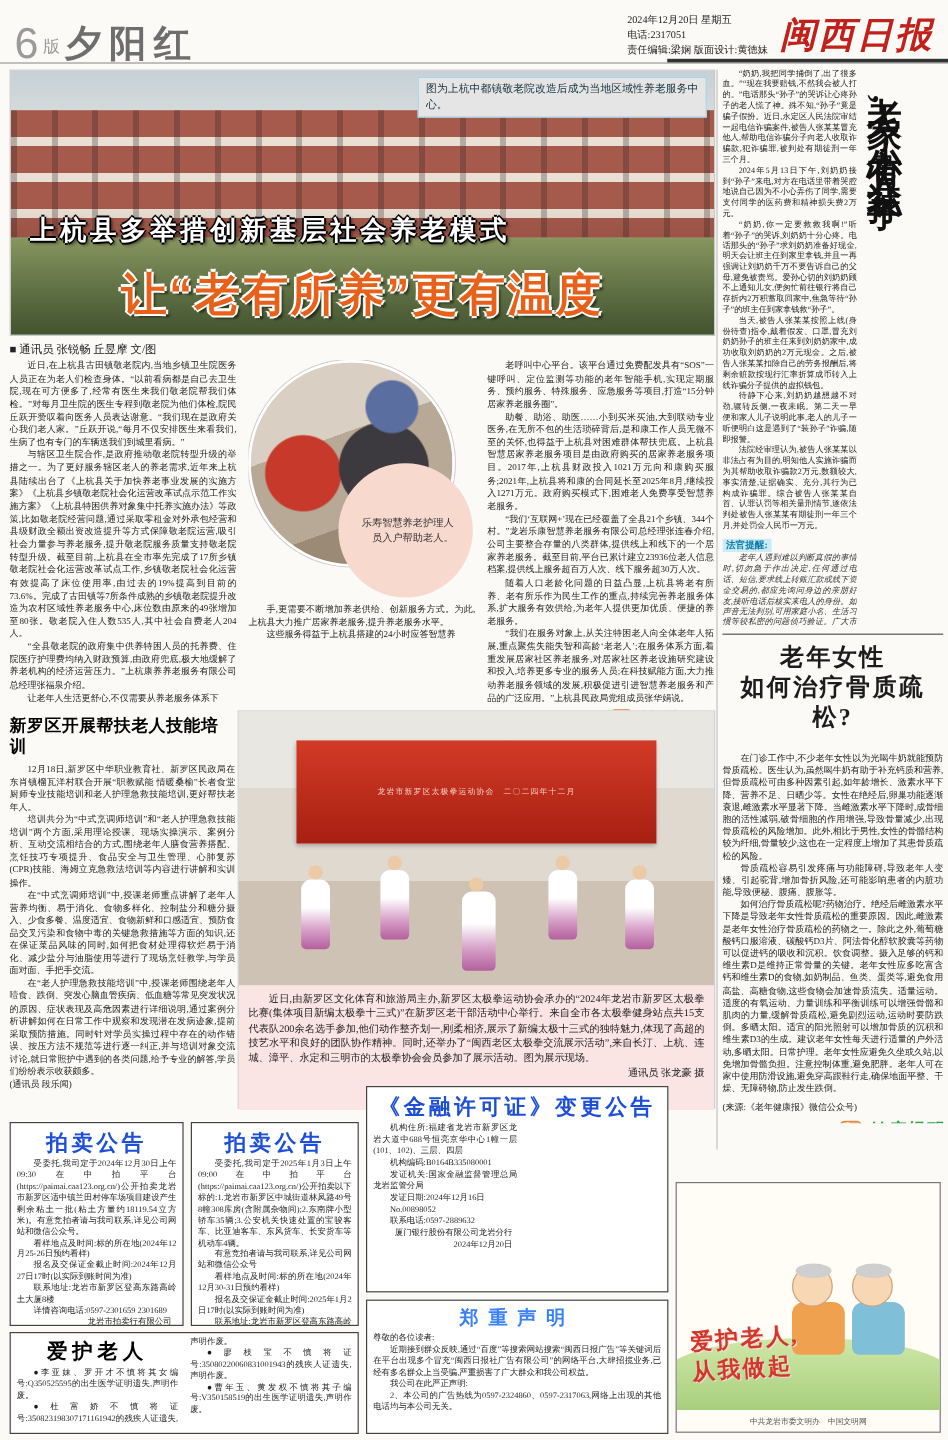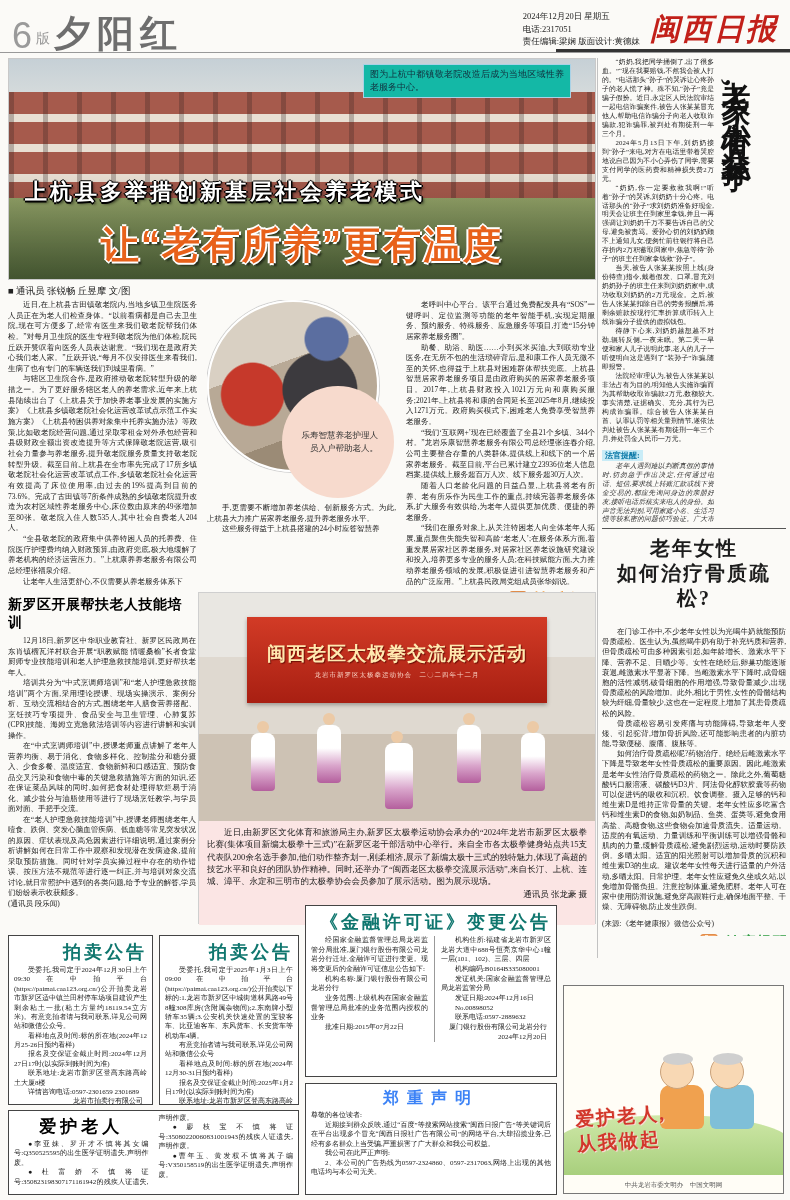--- a/index.html
+++ b/index.html
@@ -6,39 +6,39 @@
   html,body{width:790px;height:1200px}
   body{position:relative;background:#fbfaf7;color:#1c1c1c;
        font-family:"Liberation Serif","DejaVu Serif",serif;overflow:hidden}
   .abs{position:absolute}
 
   
   #header{left:0;top:0;width:790px;height:52px;padding:6px 12px 0;display:flex;justify-content:space-between}
   .hleft{display:flex;align-items:flex-end;gap:4px}
   .page-num{font-size:36px;color:#9a9a9a;font-family:"Liberation Sans",sans-serif;line-height:.9}
   .page-ban{font-size:14px;color:#9a9a9a;margin-bottom:4px}
-  .section-title{font-size:37px;font-weight:bold;color:#6e6e6e;letter-spacing:6px;line-height:1;font-family:Liberation Serif, serif}
+  .section-title{font-size:31px;font-weight:bold;color:#6e6e6e;letter-spacing:6px;line-height:1;font-family:Liberation Serif, serif}
   .hright{display:flex;align-items:center;gap:10px}
   .hmeta{text-align:left;font-size:8.5px;line-height:1.5;color:#222}
   .masthead{font-size:30px;font-weight:900;color:#c2201a;font-style:italic;letter-spacing:2px}
   .rule-main{left:0;top:52px;width:790px;height:1px;background:#999}
   .rule-main2{left:556px;top:49px;width:234px;height:2.5px;background:#333}
 
   
   #lead-photo{left:8px;top:58px;width:588px;height:222px;border:1px solid #c9c9c9;overflow:hidden}
   .ph-sky{position:absolute;left:0;top:0;right:0;height:15%;background:linear-gradient(#c6d0d6,#d4dadb)}
   .ph-building{position:absolute;left:0;top:15%;right:0;height:48%;
     background:repeating-linear-gradient(180deg,#a65a4c 0 22px,#e9dfd3 22px 30px),
                linear-gradient(#a65a4c,#a65a4c)}
   .ph-building:after{content:"";position:absolute;inset:0;
     background:repeating-linear-gradient(90deg,rgba(45,32,30,.28) 0 5px,transparent 5px 34px)}
   .ph-lawn{position:absolute;left:0;top:63%;right:0;bottom:0;
     background:linear-gradient(#93a368,#5c7442)}
   .ph-shade{position:absolute;inset:0;background:linear-gradient(transparent 50%,rgba(0,0,0,.28))}
-  .lead-cap{position:absolute;right:24px;top:5px;width:208px;background:#14b8a6;border:1px solid #a9d2e6;
+  .lead-cap{position:absolute;right:6px;top:5px;width:241px;background:#e5e5e5;border:1px solid #a9d2e6;
     padding:3px 6px;font-size:9px;line-height:1.45;text-align:justify;color:#12303e}
   .kicker{position:absolute;left:16px;bottom:72px;font-family:"Liberation Sans",sans-serif;
     font-size:22px;font-weight:bold;color:#fff;letter-spacing:3px;
     text-shadow:-1.5px 0 #000,1.5px 0 #000,0 -1.5px #000,0 1.5px #000,2px 2px 3px rgba(0,0,0,.7)}
   .headline{position:absolute;left:0;bottom:8px;width:100%;text-align:center;
     font-family:"Liberation Sans",sans-serif;font-size:38px;font-weight:900;color:#e8611a;letter-spacing:2px;
     text-shadow:-2px 0 #fff,2px 0 #fff,0 -2px #fff,0 2px #fff,3px 3px 2px rgba(0,0,0,.55)}
   #lead-byline{left:8px;top:285px;width:588px;font-size:9.5px;color:#222}
   #lead-cols{left:8px;top:300px;width:588px;height:292px;display:flex;gap:10px;overflow:hidden}
   .lcol{width:189px;overflow:hidden}
@@ -99,21 +99,21 @@
   .performer{position:absolute;width:24px;height:58px;border-radius:8px 8px 4px 4px;
     background:linear-gradient(#fff 0 40%,#d9a5cb 70%,#b45f9d 100%)}
   .performer:before{content:"";position:absolute;left:6px;top:-12px;width:12px;height:12px;border-radius:50%;
     background:#eccaa6}
   .tcaption{padding:5px 8px;background:#fbe5e4;height:104px;overflow:hidden}
   .tcaption p{font-size:8.5px;line-height:1.45;text-align:justify;text-indent:2em}
   .tcredit{text-align:right;font-size:8.5px;margin-top:1px}
 
   
   .notice{border:1px solid #444;background:#fff;padding:3px 5px;overflow:hidden}
-  .notice-title{color:#0f766e;font-weight:900;font-size:18px;text-align:right;letter-spacing:3px;
+  .notice-title{color:#1d4ed8;font-weight:900;font-size:18px;text-align:center;letter-spacing:3px;
     font-family:"Liberation Sans",sans-serif;margin:1px 0 2px}
   .notice p{font-size:7px;line-height:1.34;text-align:justify;text-indent:2em}
   .notice .sign{text-align:right;text-indent:0;padding-right:4px}
   #auction1{left:8px;top:935px;width:145px;height:170px}
   #auction2{left:159px;top:935px;width:140px;height:170px}
   #lost{left:8px;top:1110px;width:291px;height:85px;column-count:2;column-gap:10px}
   .lost-title{font-size:17px;font-weight:900;text-align:center;letter-spacing:4px;margin:1px 0 2px;color:#000}
   #lost p{font-size:7px;line-height:1.35;text-align:justify}
   #license{left:305px;top:905px;width:252px;height:172px}
   .lic-cols{display:flex;gap:6px}
@@ -242,21 +242,20 @@
   <p>12月18日,新罗区中华职业教育社、新罗区民政局在东肖镇榴瓦洋村联合开展“职教赋能 情暖桑榆”长者食堂厨师专业技能培训和老人护理急救技能培训,更好帮扶老年人。</p>
   <p>培训共分为“中式烹调师培训”和“老人护理急救技能培训”两个方面,采用理论授课、现场实操演示、案例分析、互动交流相结合的方式,围绕老年人膳食营养搭配、烹饪技巧专项提升、食品安全与卫生管理、心肺复苏(CPR)技能、海姆立克急救法培训等内容进行讲解和实训操作。</p>
   <p>在“中式烹调师培训”中,授课老师重点讲解了老年人营养均衡、易于消化、食物多样化、控制盐分和糖分摄入、少食多餐、温度适宜、食物新鲜和口感适宜、预防食品交叉污染和食物中毒的关键急救措施等方面的知识,还在保证菜品风味的同时,如何把食材处理得软烂易于消化、减少盐分与油脂使用等进行了现场烹饪教学,与学员面对面、手把手交流。</p>
   <p>在“老人护理急救技能培训”中,授课老师围绕老年人噎食、跌倒、突发心脑血管疾病、低血糖等常见突发状况的原因、症状表现及高危因素进行详细说明,通过案例分析讲解如何在日常工作中观察和发现潜在发病迹象,提前采取预防措施。同时针对学员实操过程中存在的动作错误、按压方法不规范等进行逐一纠正,并与培训对象交流讨论,就日常照护中遇到的各类问题,给予专业的解答,学员们纷纷表示收获颇多。</p>
   <p class="signoff">(通讯员 段乐闻)</p>
 </div>
 
 <div id="taichi" class="abs">
   <div class="tphoto">
     <div class="tbanner">
-      <div class="tbanner-main">闽西老区太极拳交流展示活动</div>
       <div class="tbanner-sub">龙岩市新罗区太极拳运动协会　二〇二四年十二月</div>
     </div>
     <div class="performer" style="left:52px;top:140px"></div>
     <div class="performer" style="left:118px;top:132px"></div>
     <div class="performer" style="left:186px;top:150px;width:28px;height:66px"></div>
     <div class="performer" style="left:258px;top:132px"></div>
     <div class="performer" style="left:322px;top:140px"></div>
   </div>
   <div class="tcaption">
     <p>近日,由新罗区文化体育和旅游局主办,新罗区太极拳运动协会承办的“2024年龙岩市新罗区太极拳比赛(集体项目新编太极拳十三式)”在新罗区老干部活动中心举行。来自全市各太极拳健身站点共15支代表队200余名选手参加,他们动作整齐划一,刚柔相济,展示了新编太极十三式的独特魅力,体现了高超的技艺水平和良好的团队协作精神。同时,还举办了“闽西老区太极拳交流展示活动”,来自长汀、上杭、连城、漳平、永定和三明市的太极拳协会会员参加了展示活动。图为展示现场。</p>
@@ -281,26 +280,20 @@
   <p>有意竞拍者请与我司联系,详见公司网站和微信公众号</p>
   <p>看样地点及时间:标的所在地(2024年12月30-31日预约看样)</p>
   <p>报名及交保证金截止时间:2025年1月2日17时(以实际到账时间为准)</p>
   <p>联系地址:龙岩市新罗区登高东路高岭土大厦8楼</p>
 
 </div>
 
 <div id="license" class="abs notice">
   <div class="notice-title">《金融许可证》变更公告</div>
   <div class="lic-cols">
-    <div class="lic-col">
-      <p>经国家金融监督管理总局龙岩监管分局批准,厦门银行股份有限公司龙岩分行迁址,金融许可证进行变更。现将变更后的金融许可证信息公告如下:</p>
-      <p>机构名称:厦门银行股份有限公司龙岩分行</p>
-      <p>业务范围:上级机构在国家金融监督管理总局批准的业务范围内授权的业务</p>
-      <p>批准日期:2015年07月22日</p>
-    </div>
     <div class="lic-col">
       <p>机构住所:福建省龙岩市新罗区龙岩大道中688号恒亮京华中心1幢一层(101、102)、三层、四层</p>
       <p>机构编码:B0164B335080001</p>
       <p>发证机关:国家金融监督管理总局龙岩监管分局</p>
       <p>发证日期:2024年12月16日</p>
       <p>No.00898052</p>
       <p>联系电话:0597-2889632</p>
       <p class="sign">厦门银行股份有限公司龙岩分行</p>
       <p class="sign">2024年12月20日</p>
     </div>

